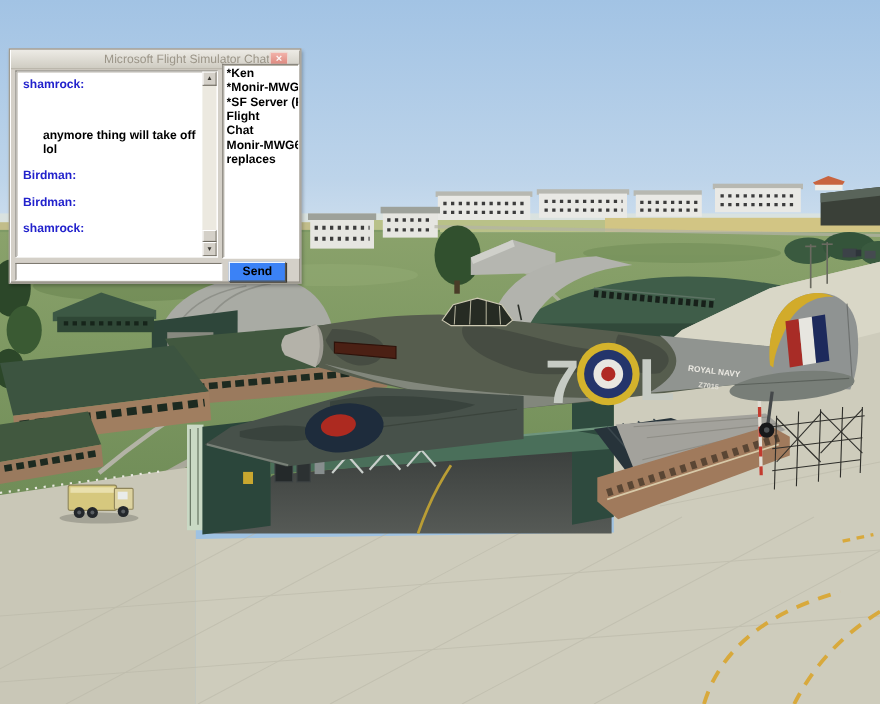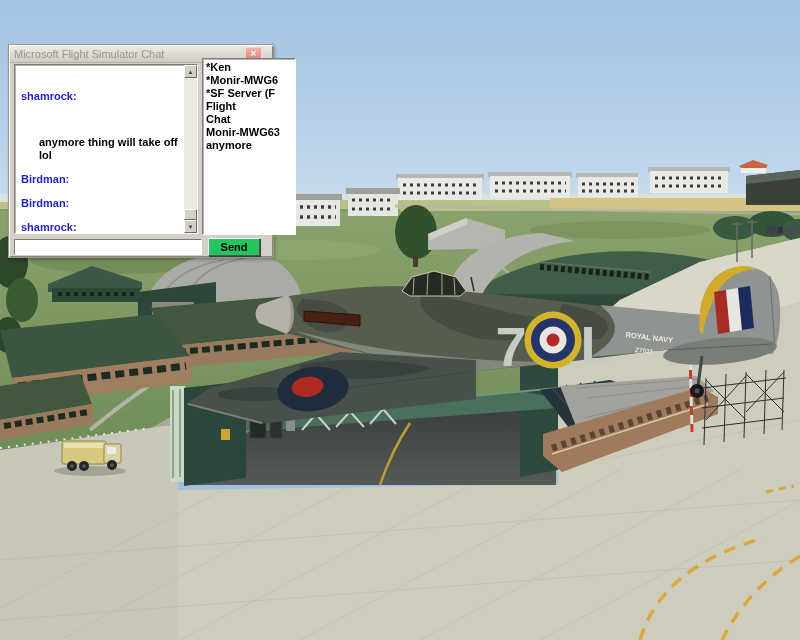--- a/index.html
+++ b/index.html
@@ -8,68 +8,68 @@
     outline:1px solid #4a6a98;}
   .scene-svg{position:absolute;left:0;top:0;}
 
   
   .chat-window{position:absolute;left:8px;top:44px;width:266px;height:214px;
     background:#d4d0c8;border:1px solid #9a968c;
     box-shadow:inset 1px 1px 0 #ffffff, inset -1px -1px 0 #8a867c, 1px 2px 3px rgba(0,0,0,.25);
     box-sizing:border-box;}
   .titlebar{position:absolute;left:1px;top:1px;right:1px;height:16px;
     background:linear-gradient(#eceae4,#cfccc2);
-    border-bottom:1px solid #b5b1a6;display:flex;align-items:center;}
+    border-bottom:1px solid #b5b1a6;display:flex;align-items:center;text-align:right;}
   .titlebar .title{font-size:11px;color:#9b9588;padding-left:4px;white-space:nowrap;
     overflow:hidden;flex:1;}
   .close-btn{width:15px;height:13px;margin-right:10px;border-radius:2px;
     background:linear-gradient(#f2b3aa,#d87e74);border:1px solid #eed6cf;
     display:flex;align-items:center;justify-content:center;cursor:default;}
   .close-btn .x{font-size:10px;line-height:10px;color:rgba(255,255,255,.9);
     font-weight:bold;margin-top:-1px;}
 
   .history{position:absolute;left:5px;top:19px;width:184px;height:170px;
     background:#ffffff;box-sizing:border-box;
     border-top:1px solid #7e7a70;border-left:1px solid #7e7a70;
     border-bottom:1px solid #ffffff;border-right:1px solid #ffffff;
     box-shadow:inset 1px 1px 0 #b9b5ab;overflow:hidden;}
   .messages{position:absolute;left:0;top:0;right:13px;bottom:0;
-    padding:25px 2px 0 6px;overflow:hidden;}
+    padding:6px 2px 0 6px;overflow:hidden;}
   .msg{margin-bottom:11px;font-size:11px;font-weight:bold;line-height:13px;}
   .msg-user{color:#2222cc;}
   .msg-text{color:#000;padding-left:18px;margin-top:33px;}
 
   .scrollbar{position:absolute;right:0;top:0;bottom:0;width:13px;background:#ece9e0;}
   .sb-btn{position:absolute;left:0;width:13px;height:13px;background:#d4d0c8;
     border-top:1px solid #fff;border-left:1px solid #fff;
     border-right:1px solid #6e6a60;border-bottom:1px solid #6e6a60;
     box-sizing:border-box;display:flex;align-items:center;justify-content:center;
     font-size:6px;color:#3c3a34;}
   .sb-btn.up{top:0;}
   .sb-btn.down{bottom:0;}
   .sb-thumb{position:absolute;left:0;bottom:13px;width:13px;height:11px;background:#d4d0c8;
     border-top:1px solid #fff;border-left:1px solid #fff;
     border-right:1px solid #6e6a60;border-bottom:1px solid #6e6a60;box-sizing:border-box;}
 
-  .player-list{position:absolute;left:193px;top:13px;width:94px;height:177px;
+  .player-list{position:absolute;left:193px;top:13px;width:70px;height:177px;
     background:#ffffff;box-sizing:border-box;
     border-top:1px solid #7e7a70;border-left:1px solid #7e7a70;
     border-bottom:1px solid #ffffff;border-right:1px solid #ffffff;
     box-shadow:inset 1px 1px 0 #b9b5ab;
     overflow:hidden;padding:2px 0 0 3px;}
   .player{font-size:11px;font-weight:bold;color:#000;line-height:13px;
     white-space:nowrap;overflow:hidden;}
 
   .chat-input{position:absolute;left:5px;top:194px;width:188px;height:16px;
     background:#fff;box-sizing:border-box;
     border-top:1px solid #7e7a70;border-left:1px solid #7e7a70;
     border-bottom:1px solid #fff;border-right:1px solid #fff;
     font-family:"Liberation Sans",sans-serif;font-size:11px;padding:1px 3px;outline:none;}
   .send-btn{position:absolute;left:199px;top:193px;width:52px;height:18px;
-    background:#22c55e;box-sizing:border-box;
+    background:#3b82f6;box-sizing:border-box;
     border-top:1px solid #ffffff;border-left:1px solid #ffffff;
     border-right:1px solid #585448;border-bottom:1px solid #585448;
     box-shadow:1px 1px 0 #403c34;
     font-family:"Liberation Sans",sans-serif;font-size:11px;font-weight:bold;color:#000;
     text-align:center;line-height:14px;padding:0;}
 </style>
 </head>
 <body>
 
 <div class="stage">
@@ -442,20 +442,20 @@
     </div>
   </div>
 
   <div class="player-list">
     <div class="player">*Ken</div>
     <div class="player">*Monir-MWG6</div>
     <div class="player">*SF Server (F</div>
     <div class="player">Flight</div>
     <div class="player">Chat</div>
     <div class="player">Monir-MWG63</div>
-    <div class="player">anymore</div>
+    <div class="player">replaces</div>
   </div>
 
   <input class="chat-input" value="" style="">
   <button class="send-btn">Send</button>
 </div>
 
 </div>
 
 </body></html>

